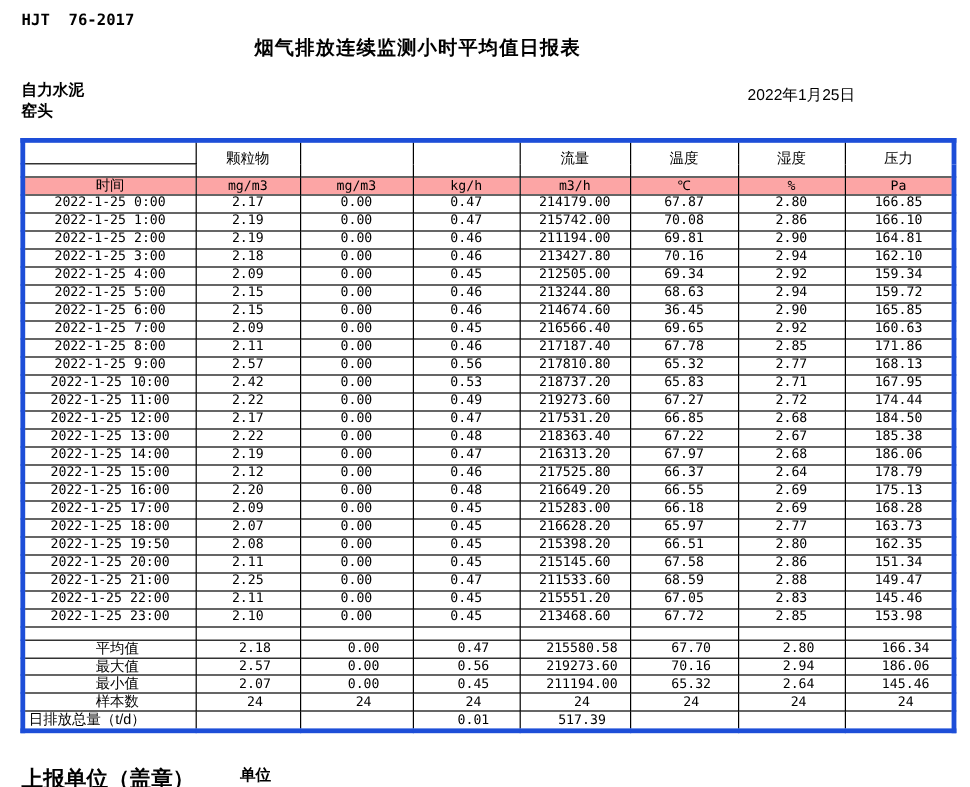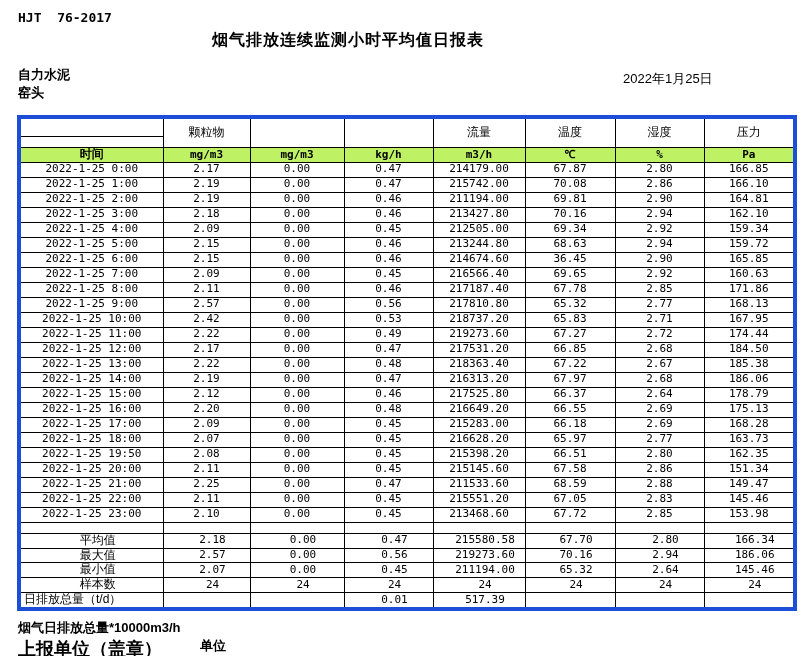--- a/index.html
+++ b/index.html
@@ -11,21 +11,21 @@
   .company{position:absolute;left:18px;top:66px;font-size:13px;font-weight:bold;}
   .location{position:absolute;left:18px;top:84px;font-size:13px;font-weight:bold;}
   .date{position:absolute;left:623px;top:70px;font-size:13px;}
   table.report{position:absolute;left:17px;top:115px;border-collapse:collapse;table-layout:fixed;
         font-family:"DejaVu Sans Mono","Liberation Mono",monospace;font-size:11px;}
   table.report td{border:1px solid #000;text-align:center;vertical-align:middle;
         padding:0;line-height:1.15;overflow:hidden;white-space:nowrap;}
   table.report{border:4px solid #1d4ed8;}
   tr.h1a td{height:17px;font-family:"Liberation Sans",sans-serif;font-size:12px;}
   tr.h1b td{height:10px;}
-  tr.units td{height:13px;background:#bef264;font-weight:bold;}
+  tr.units td{height:13px;background:#fca5a5;}
   tr.units td.time-head{font-family:"Liberation Sans",sans-serif;font-size:12px;}
   tbody.data td{height:14px;}
   tr.spacer td{height:10px;}
   tbody.summary td{height:13px;padding-left:12px;}
   tbody.summary td.label{font-family:"Liberation Sans",sans-serif;font-size:12px;}
   tbody.summary tr.last td{height:14px;}
   tbody.summary tr.last td.label{text-align:left;padding-left:3px;margin-left:16px;}
   .foot-note{position:absolute;left:18px;top:619px;font-size:13px;font-weight:bold;}
   .foot-unit-row{position:absolute;left:18px;top:637px;font-size:18px;font-weight:bold;}
   .foot-unit-label{position:absolute;left:200px;top:637px;font-size:13px;font-weight:bold;}
@@ -378,17 +378,16 @@
           <td></td>
           <td>0.01</td>
           <td>517.39</td>
           <td></td>
           <td></td>
           <td></td>
         </tr>
       </tbody>
   </table>
 
-  <div class="foot-note">烟气日排放总量*10000m3/h</div>
   <div class="foot-unit-row">上报单位（盖章）</div>
   <div class="foot-unit-label">单位</div>
 
 </div>
 
 </body></html>

